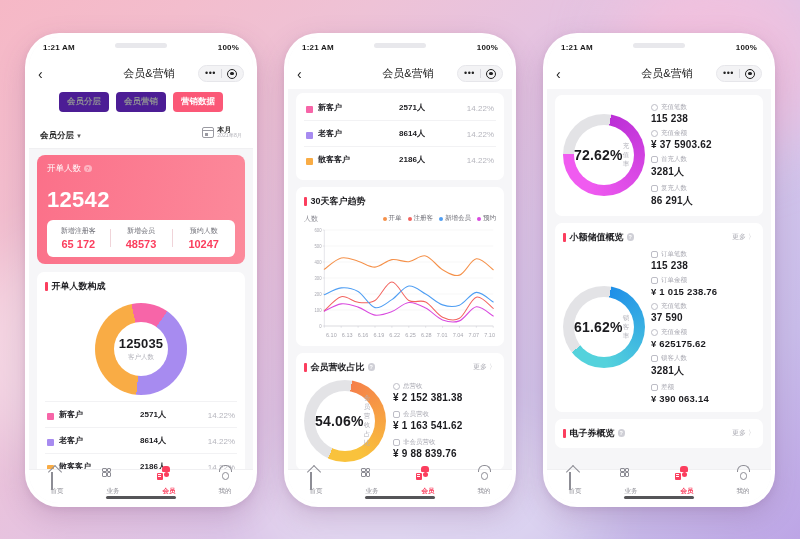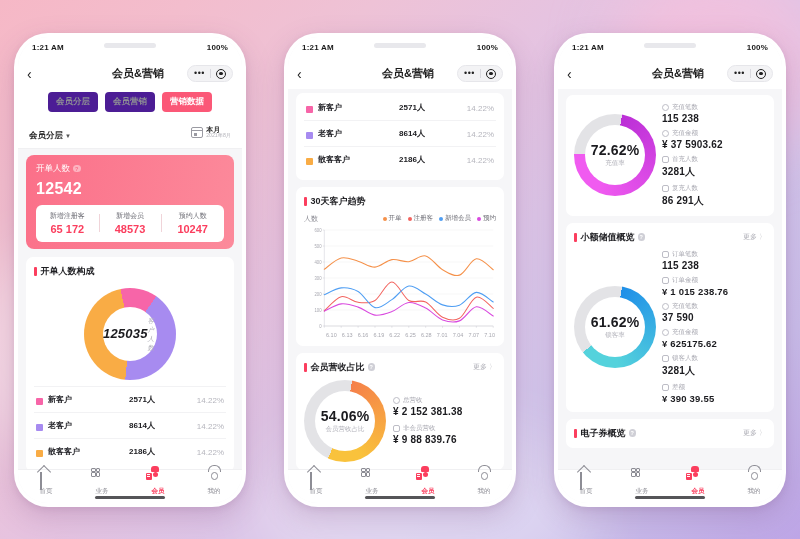--- a/index.html
+++ b/index.html
@@ -16,21 +16,21 @@
   }
   
   .bg-bloom {
     position: absolute; border-radius: 50%;
     filter: blur(30px); pointer-events: none;
   }
   .bloom-a { left: -40px; top: 240px; width: 260px; height: 220px; background: rgba(255,255,255,0.35); }
   .bloom-b { right: -30px; top: -40px; width: 220px; height: 200px; background: rgba(255,190,215,0.55); }
   .bloom-c { left: 260px; bottom: -60px; width: 340px; height: 180px; background: rgba(255,255,255,0.30); }
 
-  .stage { position: absolute; inset: 0; display: flex; justify-content: center; align-items: center; gap: 38px; }
+  .stage { position: absolute; inset: 0; display: flex; justify-content: center; align-items: center; gap: 27px; }
 
   
   .phone {
     position: relative;
     width: 232px; height: 474px;
     background: #ffffff;
     border-radius: 34px;
     box-shadow: 0 10px 28px rgba(120,70,120,0.22), 0 2px 6px rgba(120,70,120,0.12);
     padding: 4px;
     flex: none;
@@ -52,21 +52,21 @@
     width: 52px; height: 5px; border-radius: 3px; background: #e8e8ec;
   }
   
   .navbar {
     height: 30px; flex: none; background: #fff;
     display: flex; align-items: center; padding: 0 9px; position: relative;
   }
   .nav-back { font-size: 14px; color: #222; line-height: 1; width: 20px; }
   .nav-title {
     position: absolute; left: 16px; right: 0; text-align: center;
-    font-size: 11px; font-weight: bold; color: #1b1b1b; pointer-events: none;
+    font-size: 11px; font-weight: normal; color: #1b1b1b; pointer-events: none;
   }
   .nav-caps {
     margin-left: auto; display: flex; align-items: center; gap: 5px;
     background: #f3f3f5; border: 1px solid #e6e6ea; border-radius: 11px;
     padding: 2px 6px; height: 17px; z-index: 2;
   }
   .dots { letter-spacing: .5px; font-size: 9px; color: #222; line-height: 1; }
   .cap-div { width: 1px; height: 9px; background: #d8d8dd; }
   .target { width: 10px; height: 10px; border-radius: 50%; border: 1.4px solid #222; position: relative; }
   .target::after { content:""; position:absolute; inset:2.4px; border-radius:50%; background:#222; }
@@ -114,38 +114,38 @@
   }
   .more { margin-left: auto; font-size: 7px; color: #aeaeb6; }
 
   
   .hero {
     background: linear-gradient(100deg, #fb7089 0%, #fc8a9b 100%);
     border-radius: 8px; padding: 8px 10px 7px; margin-bottom: 8px;
   }
   .hero-label { display: flex; align-items: center; font-size: 8.5px; color: #fff; }
   .hero-q { background: rgba(255,255,255,.45); color: #fb7089; }
-  .hero-value { font-size: 16px; font-weight: bold; color: #fff; margin-top: 5px; letter-spacing: .3px; }
+  .hero-value { font-size: 22px; font-weight: bold; color: #fff; margin-top: 12px; letter-spacing: .3px; }
   .hero-sub {
     margin-top: 7px; background: #fff; border-radius: 6px;
     display: flex; padding: 6px 0 7px;
   }
   .hero-cell { flex: 1; text-align: center; position: relative; }
   .hero-cell + .hero-cell::before {
     content: ""; position: absolute; left: 0; top: 3px; bottom: 3px; width: 1px; background: #f0d4d9;
   }
   .hc-label { font-size: 7px; color: #6d6d75; }
   .hc-value { font-size: 11px; font-weight: bold; color: #fb3e5e; margin-top: 2px; }
 
   
   .donut-wrap { display: flex; justify-content: center; padding: 4px 0 6px; }
   .donut { position: relative; width: 92px; height: 92px; border-radius: 50%; }
   .donut .hole {
     position: absolute; inset: 19px; background: #fff; border-radius: 50%;
-    display: flex; flex-direction: row; align-items: center; justify-content: center; font-style: italic;
+    display: flex; flex-direction: column; align-items: center; justify-content: center;
   }
   .donut-num { font-size: 13px; font-weight: bold; color: #1b1b1f; letter-spacing: .2px; }
   .donut-cap { font-size: 6.5px; color: #b1b1b9; margin-top: 2px; }
 
   
   .legend-row {
     display: flex; align-items: flex-end; padding: 7px 2px;
     border-top: 1px solid #f2f2f4; font-size: 8px;
   }
   .sw { width: 7px; height: 7px; border-radius: 1px; margin-right: 5px; flex: none; }
@@ -161,21 +161,21 @@
   .li .dot { width: 4px; height: 4px; border-radius: 50%; margin-right: 2px; }
   .plot { position: relative; height: 104px; }
   .plot svg { display: block; width: 100%; height: 100%; }
   .xaxis { display: flex; justify-content: space-between; padding: 2px 1px 0 22px; }
   .xtick { font-size: 5.5px; color: #a8a8b0; }
 
   
   .pct-card-body { display: flex; align-items: center; gap: 6px; }
   .pct-donut { position: relative; width: 82px; height: 82px; border-radius: 50%; flex: none; }
   .pct-donut .hole { position: absolute; inset: 11px; background: #fff; border-radius: 50%;
-    display: flex; flex-direction: column; align-items: center; justify-content: center; }
+    display: flex; flex-direction: row; align-items: center; justify-content: center; }
   .pct-num { font-size: 14px; font-weight: bold; color: #1b1b1f; letter-spacing: .2px; }
   .pct-cap { font-size: 6.5px; color: #b1b1b9; margin-top: 1px; }
   .kv-list { flex: 1; display: flex; flex-direction: column; gap: 5px; padding-right: 2px; }
   .kv { }
   .kv-label { display: flex; align-items: center; font-size: 6.5px; color: #a9a9b2; }
   .mini-ico {
     width: 7px; height: 7px; border: 1px solid #bdbdc6; border-radius: 2px;
     margin-right: 3px; flex: none;
   }
   .mini-ico.round { border-radius: 50%; }
@@ -482,20 +482,27 @@
               <div class="kv">
                 <div class="kv-label">
                     <span class="mini-ico round"></span>
                     <span>总营收</span>
                   </div>
                 <div class="kv-value">¥ 2 152 381.38</div>
               </div>
               <div class="kv">
                 <div class="kv-label">
                     <span class="mini-ico"></span>
+                    <span>会员营收</span>
+                  </div>
+                <div class="kv-value">¥ 1 163 541.62</div>
+              </div>
+              <div class="kv">
+                <div class="kv-label">
+                    <span class="mini-ico"></span>
                     <span>非会员营收</span>
                   </div>
                 <div class="kv-value">¥ 9 88 839.76</div>
               </div>
             </div>
           </div>
         </div>
       </div>
 
       <div class="tabbar">
@@ -627,21 +634,21 @@
                     <span class="mini-ico"></span>
                     <span>锁客人数</span>
                   </div>
                 <div class="kv-value">3281人</div>
               </div>
               <div class="kv">
                 <div class="kv-label">
                     <span class="mini-ico"></span>
                     <span>差额</span>
                   </div>
-                <div class="kv-value small">¥ 390 39.55</div>
+                <div class="kv-value small">¥ 390 063.14</div>
               </div>
             </div>
           </div>
         </div>
 
         <div class="card">
           <div class="card-head" style="margin-bottom:0">
             <span class="bar-mark"></span>
             <span class="card-title">电子券概览</span>
             <span class="qmark">?</span>

